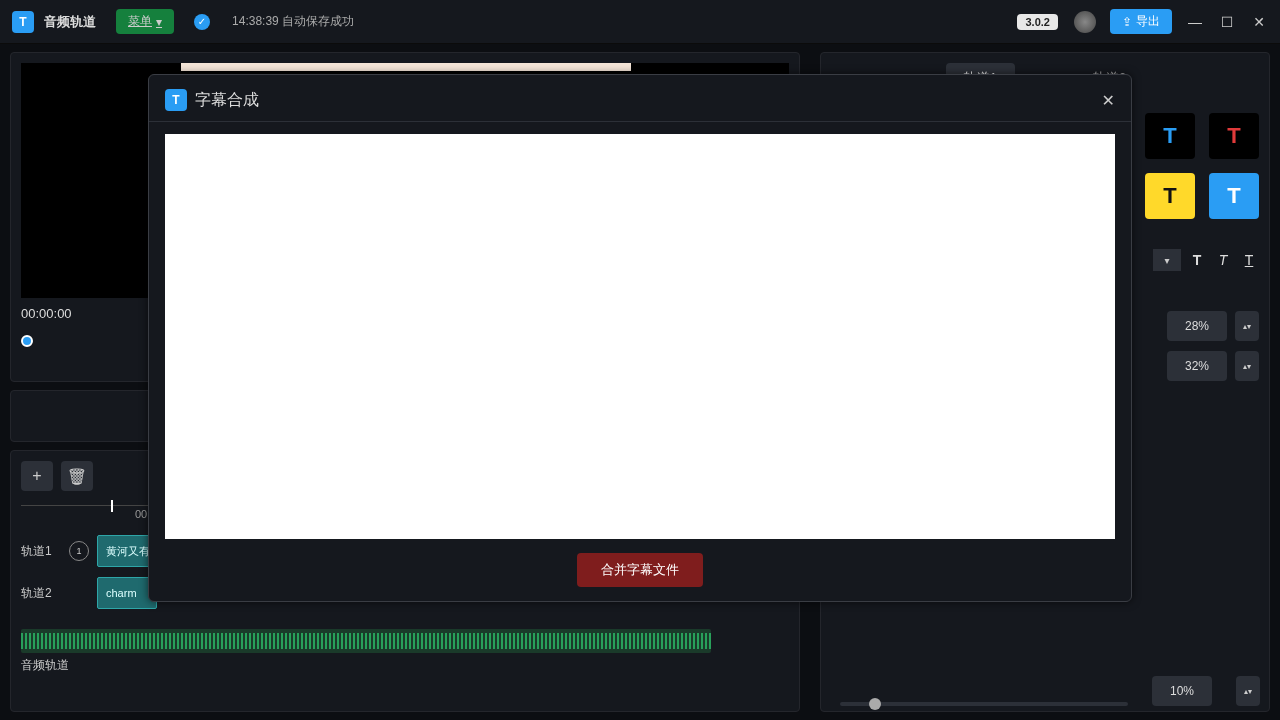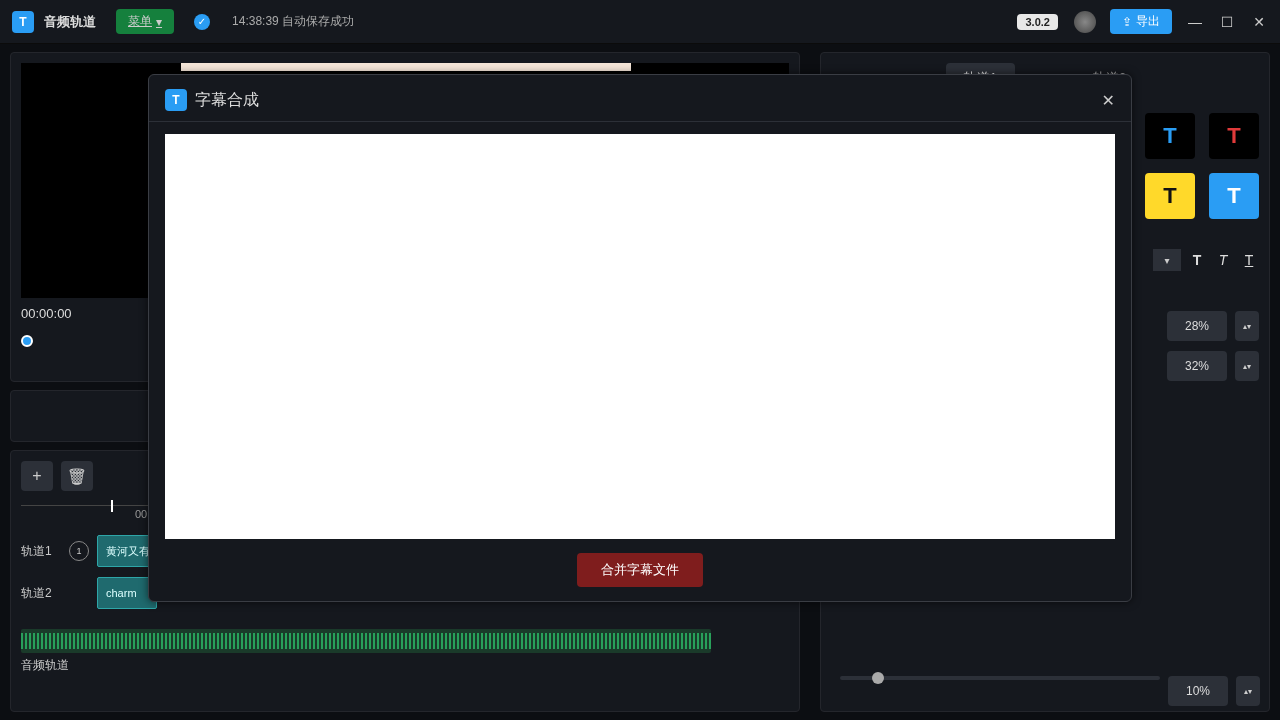--- a/index.html
+++ b/index.html
@@ -59,21 +59,21 @@
 .s4 { background: #2a9df4; color: #fff; }
 .font-ctl { margin-top: 30px; display: flex; justify-content: flex-end; gap: 6px; align-items: center; }
 .dd { width: 28px; height: 22px; background: #2c3038; display: flex; align-items: center; justify-content: center; font-size: 10px; color: #ccc; cursor: pointer; }
 .fmt { width: 20px; height: 20px; display: flex; align-items: center; justify-content: center; font-size: 14px; color: #ddd; cursor: pointer; }
 .fmt.bold { font-weight: bold; }
 .fmt.italic { font-style: italic; }
 .fmt.underline { text-decoration: underline; }
 .val-row { margin-top: 40px; display: flex; justify-content: flex-end; align-items: center; gap: 8px; }
 .val-box { width: 60px; height: 30px; background: #2c3038; border-radius: 4px; display: flex; align-items: center; justify-content: center; font-size: 12px; color: #ddd; }
 .stepper { width: 24px; height: 30px; background: #2c3038; border-radius: 4px; display: flex; flex-direction: column; align-items: center; justify-content: center; font-size: 8px; color: #ccc; cursor: pointer; }
-.slider-zone { position: absolute; right: 20px; bottom: 14px; display: flex; align-items: flex-start; gap: 8px; width: 420px; }
+.slider-zone { position: absolute; right: 20px; bottom: 14px; display: flex; align-items: flex-end; gap: 24px; width: 420px; }
 .slider-track { flex: 1; height: 4px; background: #2c3038; border-radius: 2px; position: relative; }
 .slider-thumb { position: absolute; left: 10%; top: -4px; width: 12px; height: 12px; background: #aaa; border-radius: 50%; }
 
 .modal-backdrop { position: absolute; inset: 0; z-index: 50; display: flex; align-items: flex-start; justify-content: center; padding-top: 74px; }
 .modal { width: 984px; background: #15181e; border: 1px solid #3a3d44; border-radius: 6px; padding: 14px 16px; box-shadow: 0 0 8px rgba(0,0,0,.6); }
 .modal-head { display: flex; align-items: center; gap: 8px; padding-bottom: 10px; }
 .modal-title { font-size: 16px; color: #ddd; }
 .modal-close { margin-left: auto; color: #ccc; cursor: pointer; font-size: 16px; }
 .modal hr { border: none; border-top: 1px solid #2c3038; margin: 0 -16px 12px; }
 .import-btn { background: #2a9df4; color: #fff; font-size: 13px; padding: 8px 18px; border-radius: 4px; cursor: pointer; width: fit-content; margin-bottom: 10px; }

